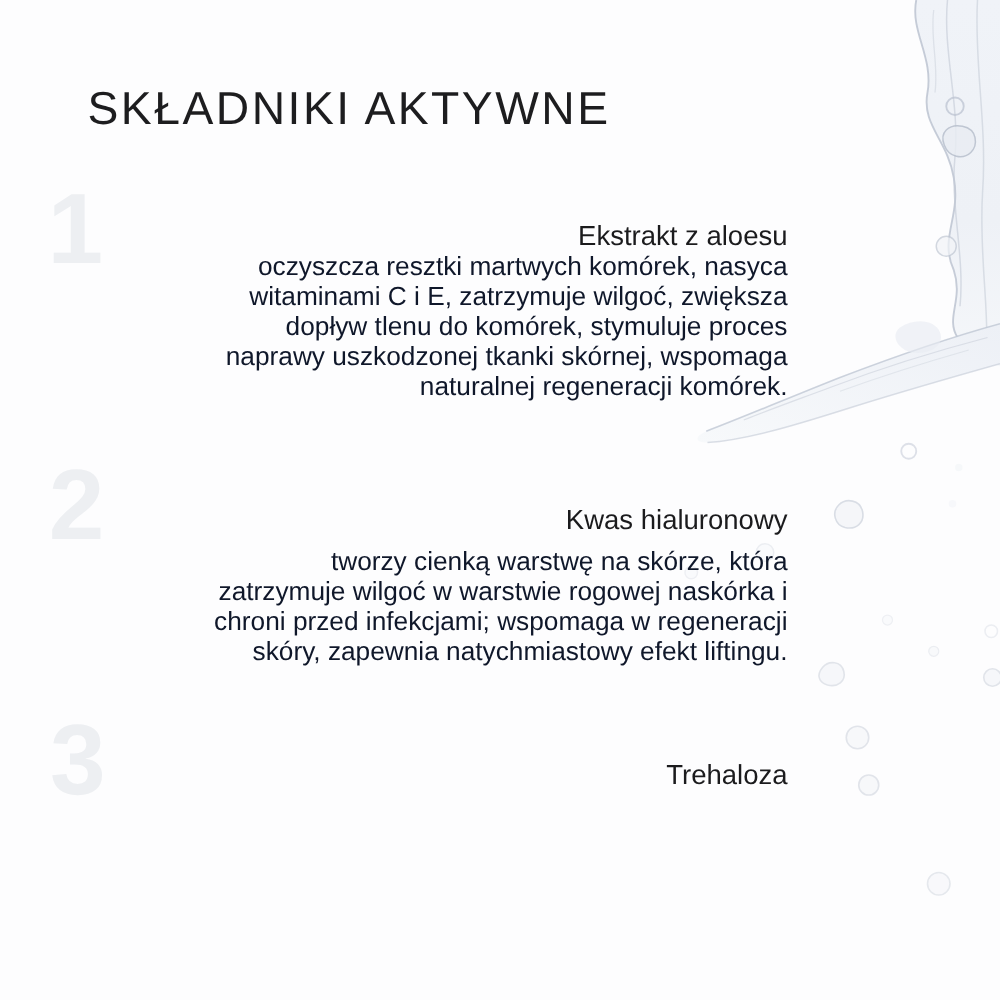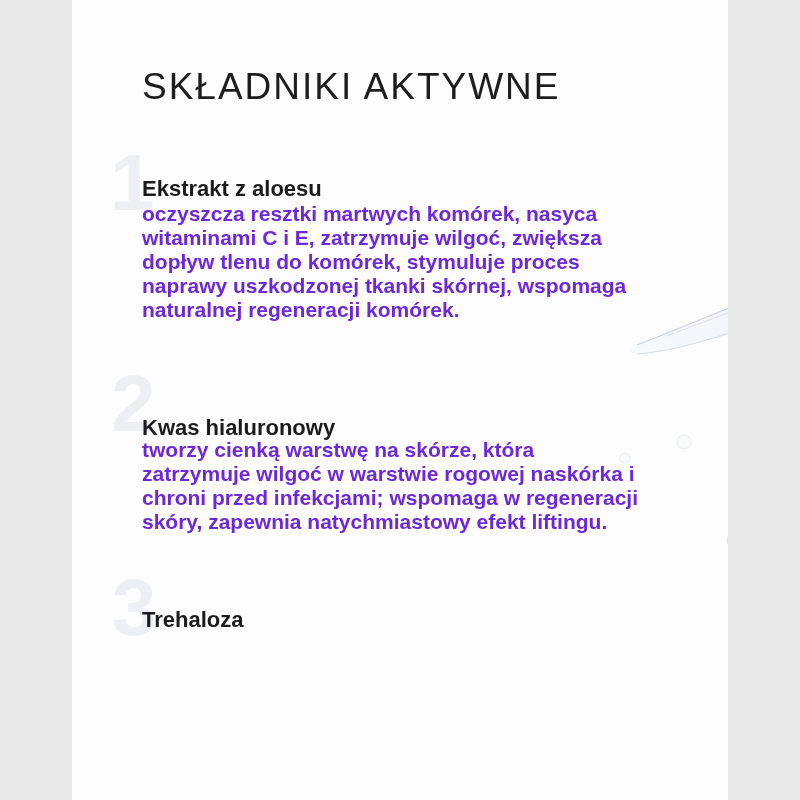--- a/index.html
+++ b/index.html
@@ -1,23 +1,24 @@
 <!DOCTYPE html>
 <html><head>
 <meta charset="utf-8">
 <style>
   html,body { margin:0; padding:0; background:#e9e9e9; }
   .page {
     position:relative;
-    width:656px; height:800px;
+    width:800px; height:800px;
     margin:0 auto;
     background:#fdfdfe;
     overflow:hidden;
     font-family:"Liberation Sans", sans-serif;
     color:#3d3d3f;
+    text-align:right;
   }
   .title {
     position:absolute; left:70px; top:68px;
     margin:0;
     font-size:37px; font-weight:300;
     letter-spacing:2px;
     line-height:1;
     color:#1d1d1f;
     white-space:nowrap;
   }
@@ -28,34 +29,34 @@
     color:#edeff2;
     user-select:none;
   }
   .num-1 { left:38px; top:143px; }
   .num-2 { left:39px; top:364px; }
   .num-3 { left:40px; top:568px; }
   .heading {
     position:absolute; left:70px;
     margin:0;
     width:560px;
-    font-size:22px; font-weight:700;
+    font-size:22px; font-weight:400;
     line-height:26px;
     color:#1b1b1d;
   }
   .h-1 { top:176px; }
-  .h-2 { top:415px; }
+  .h-2 { top:403px; }
   .h-3 { top:607px; }
   .body-text {
     position:absolute; left:70px;
     margin:0;
     width:560px;
-    font-size:21px; font-weight:700;
+    font-size:21px; font-weight:400;
     line-height:24px;
-    color:#6d28d9;
+    color:#0f172a;
     white-space:pre-line;
   }
   .b-1 { top:202px; }
   .b-2 { top:438px; }
   .b-3 { top:634px; }
   .water {
     position:absolute; inset:0;
     width:800px; height:800px;
     pointer-events:none;
   }

